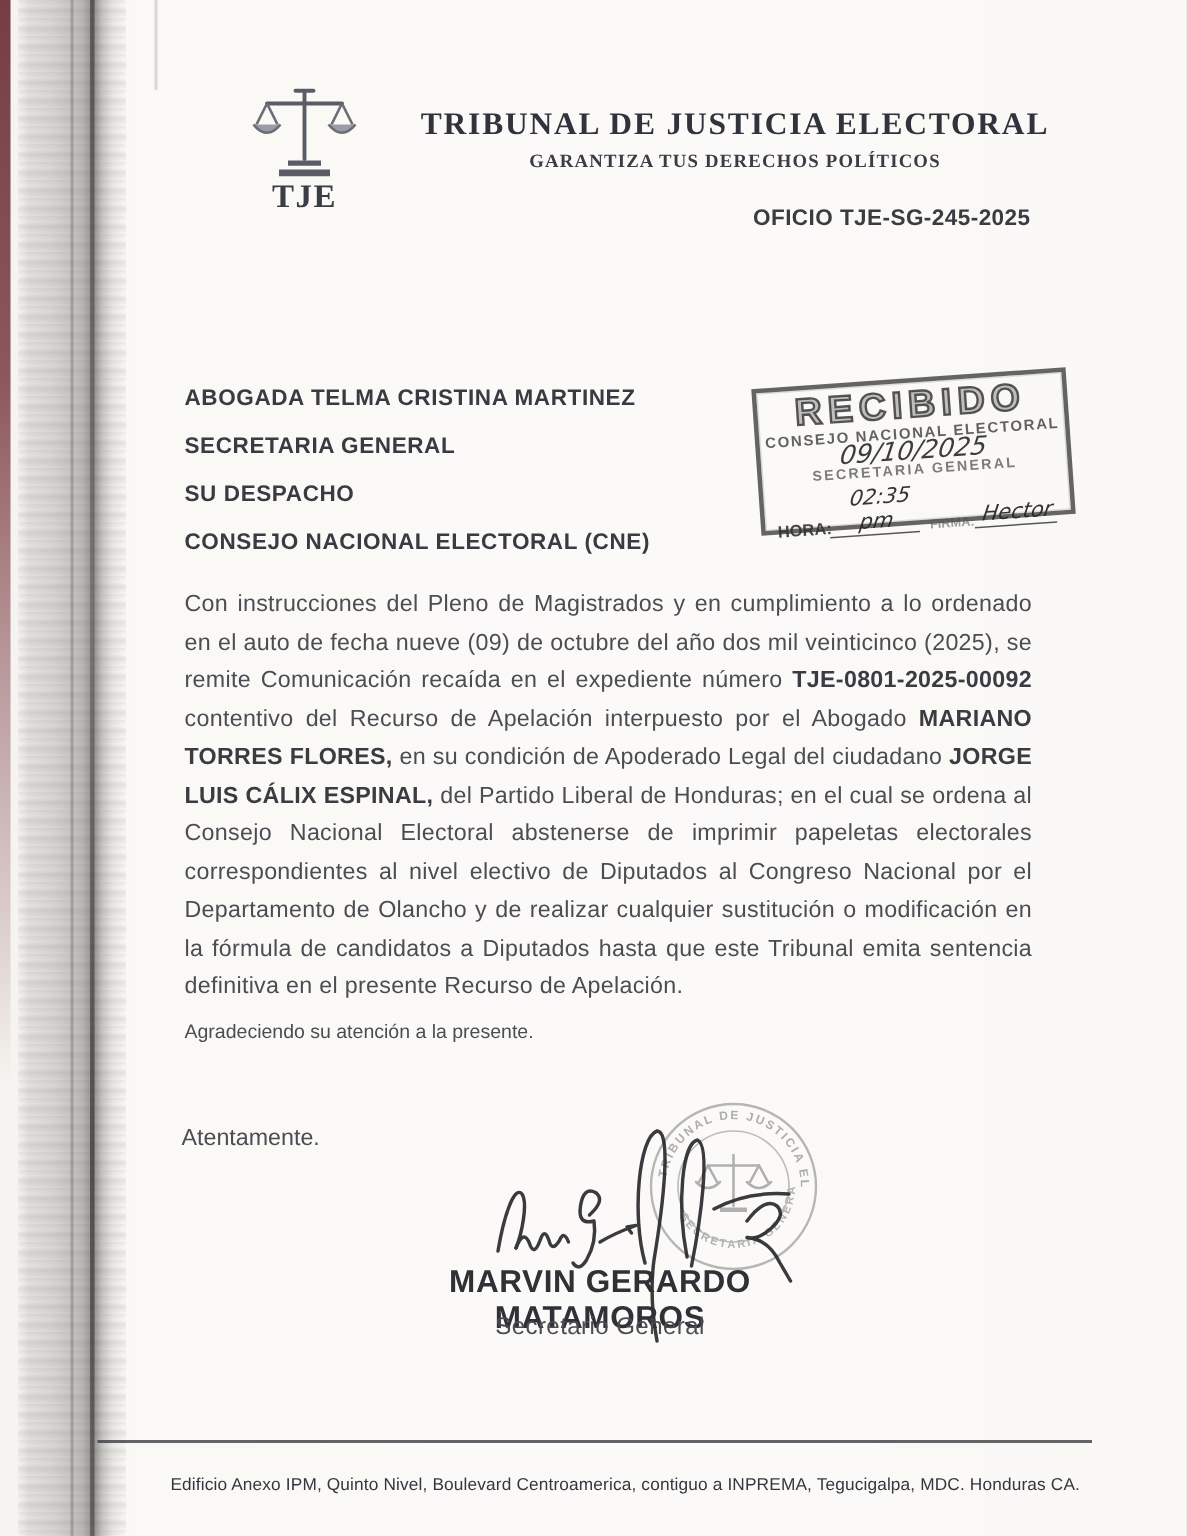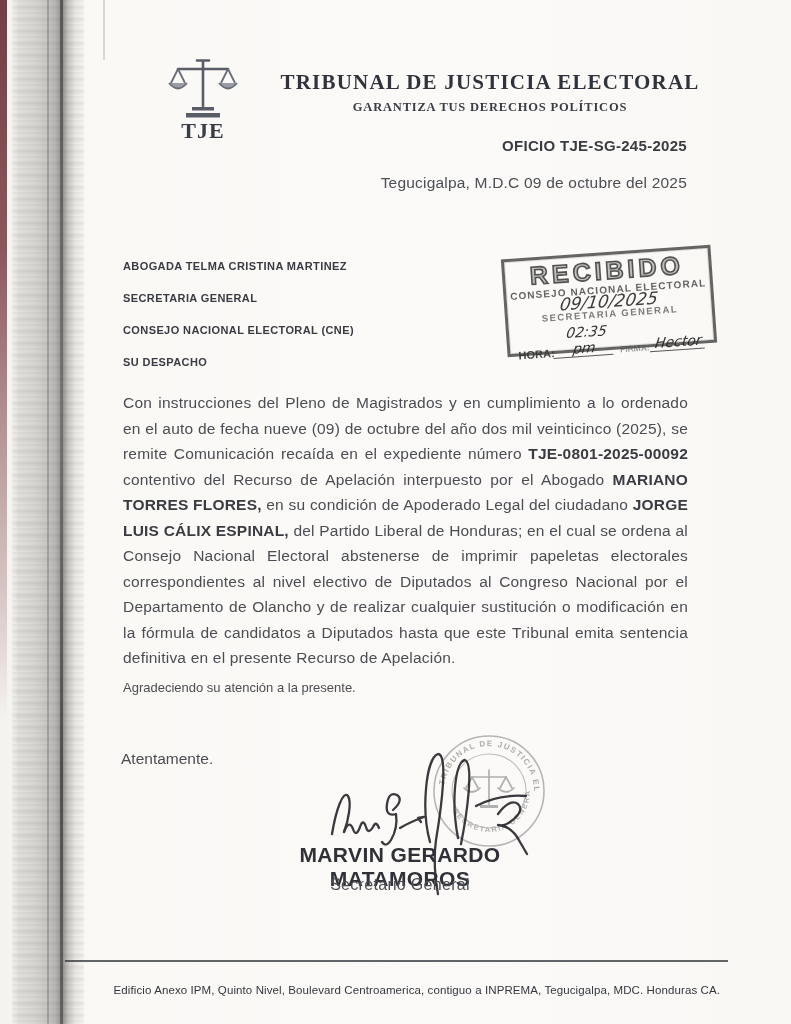--- a/index.html
+++ b/index.html
@@ -77,21 +77,21 @@
     position:absolute;right:104px;top:137px;
     font-weight:bold;font-size:15px;color:#3a3c42;letter-spacing:.3px;
   }
   .dateline{
     position:absolute;right:104px;top:174px;
     font-size:15.5px;color:#4c4e54;letter-spacing:.2px;
   }
   
   .recipient{position:absolute;left:123px;top:250px;}
   .recipient div{
-    font-weight:bold;font-size:11px;color:#393b42;
+    font-weight:bold;font-size:15px;color:#393b42;
     letter-spacing:.4px;line-height:32px;
   }
   
   .stamp{
     position:absolute;left:504px;top:252px;width:204px;height:92px;
     border:3px solid rgba(58,58,58,.78);
     transform:rotate(-4deg);
     color:rgba(55,55,55,.88);
     text-align:center;
     box-shadow:inset 0 0 0 1px rgba(58,58,58,.15);
@@ -186,27 +186,26 @@
     </span>
     <div class="logo-text">TJE</div>
   </div>
 
   <div class="head-center">
     <div class="head-title">TRIBUNAL DE JUSTICIA ELECTORAL</div>
     <div class="head-sub">GARANTIZA TUS DERECHOS POLÍTICOS</div>
   </div>
 
   <div class="oficio">OFICIO TJE-SG-245-2025</div>
-  <div class="dateline">Tegucigalpa, M.D.C 09 de octubre del 2025</div>
 
   <div class="recipient">
     <div>ABOGADA TELMA CRISTINA MARTINEZ</div>
     <div>SECRETARIA GENERAL</div>
+    <div>SU DESPACHO</div>
     <div>CONSEJO NACIONAL ELECTORAL (CNE)</div>
-    <div>SU DESPACHO</div>
   </div>
 
   <div class="stamp">
     <div class="stamp-title">RECIBIDO</div>
     <div class="stamp-org">CONSEJO NACIONAL ELECTORAL</div>
     <div class="stamp-date hand">09/10/2025</div>
     <div class="stamp-office">SECRETARIA GENERAL</div>
     <div class="stamp-hora">
       <span>HORA:</span>
       <span class="val hand">02:35 pm</span>

